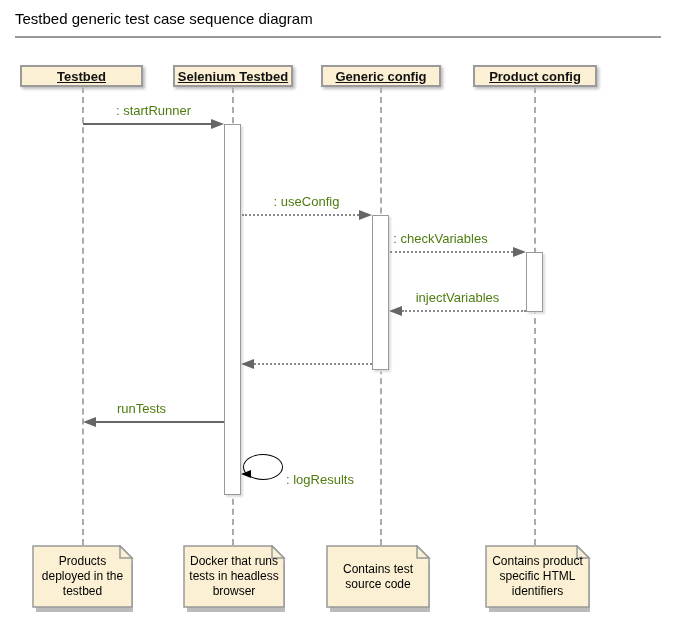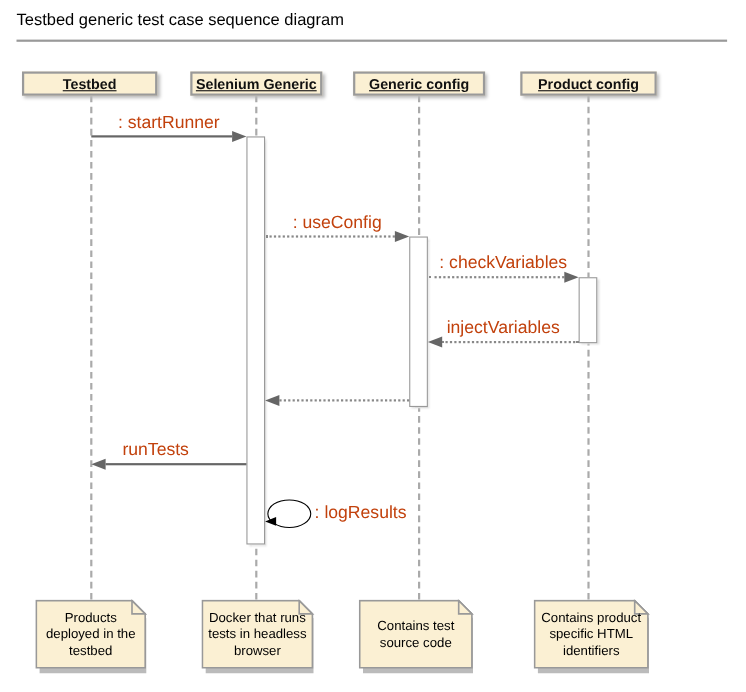--- a/index.html
+++ b/index.html
@@ -27,21 +27,21 @@
     position:absolute;width:17px;background:#fff;border:1.5px solid #999;
     box-sizing:border-box;z-index:2;box-shadow:2px 2px 2px #ddd;
   }
   .msg-line{position:absolute;height:0;z-index:3;}
   .msg-line.solid{border-top:2px solid #666;}
   .msg-line.dotted{border-top:2px dotted #888;}
   .head{position:absolute;width:0;height:0;z-index:3;}
   .head.right{border-left:13px solid #666;border-top:5px solid transparent;border-bottom:5px solid transparent;}
   .head.left{border-right:13px solid #666;border-top:5px solid transparent;border-bottom:5px solid transparent;}
   .msg-label{
-    position:absolute;font-size:16px;color:#c2410c;text-align:center;z-index:3;white-space:nowrap;
+    position:absolute;font-size:13px;color:#4d7c0f;text-align:center;z-index:3;white-space:nowrap;
   }
   .loop-ellipse{
     position:absolute;left:243px;top:454px;width:38px;height:24px;
     border:1.5px solid #000;border-radius:50%;z-index:3;background:transparent;
   }
   .loop-head{
     position:absolute;left:241px;top:470px;width:0;height:0;z-index:3;
     border-right:10px solid #000;border-top:4px solid transparent;border-bottom:4px solid transparent;
   }
   .note{position:absolute;top:545px;z-index:4;}
@@ -62,59 +62,59 @@
 
   <div class="lifeline" style="left:82px"></div>
   <div class="lifeline" style="left:232px"></div>
   <div class="lifeline" style="left:380px"></div>
   <div class="lifeline" style="left:534px"></div>
 
   <div class="participant" style="left:20px;width:123px">
       <span>Testbed</span>
     </div>
   <div class="participant" style="left:173px;width:120px">
-      <span>Selenium Generic</span>
+      <span>Selenium Testbed</span>
     </div>
   <div class="participant" style="left:321px;width:120px">
       <span>Generic config</span>
     </div>
   <div class="participant" style="left:473px;width:124px">
       <span>Product config</span>
     </div>
 
   <div class="activation" style="left:224px;top:124px;height:371px"></div>
   <div class="activation" style="left:372px;top:215px;height:155px"></div>
   <div class="activation" style="left:526px;top:252px;height:60px"></div>
 
   <div class="msg-label" style="left:83px;top:103px;width:141px">: startRunner</div>
   <div class="msg-line solid" style="left:83px;top:123px;width:128px"></div>
   <div class="head right" style="left:211px;top:119px"></div>
 
   <div class="msg-label" style="left:241px;top:194px;width:131px">: useConfig</div>
   <div class="msg-line dotted" style="left:242px;top:214px;width:117px"></div>
   <div class="head right" style="left:359px;top:210px"></div>
 
-  <div class="msg-label" style="left:389px;top:231px;width:137px">: checkVariables</div>
+  <div class="msg-label" style="left:372px;top:231px;width:137px">: checkVariables</div>
   <div class="msg-line dotted" style="left:390px;top:251px;width:123px"></div>
   <div class="head right" style="left:513px;top:247px"></div>
 
   <div class="msg-label" style="left:389px;top:290px;width:137px">injectVariables</div>
   <div class="msg-line dotted" style="left:402px;top:310px;width:124px"></div>
   <div class="head left" style="left:389px;top:306px"></div>
 
   <div class="msg-line dotted" style="left:254px;top:363px;width:118px"></div>
   <div class="head left" style="left:241px;top:359px"></div>
 
   <div class="msg-label" style="left:71px;top:401px;width:141px">runTests</div>
   <div class="msg-line solid" style="left:96px;top:421px;width:128px"></div>
   <div class="head left" style="left:83px;top:417px"></div>
 
   <div class="loop-ellipse"></div>
   <div class="loop-head"></div>
-  <div class="msg-label" style="left:286px;top:458px;text-align:right">: logResults</div>
+  <div class="msg-label" style="left:286px;top:472px;text-align:right">: logResults</div>
 
   <div class="note" style="left:32px;width:101px;height:63px">
     <svg width="106" height="68">
       <path d="M4,4 h84 l13,13 v50 h-97 z" fill="#bbbbbb" stroke="none"></path>
       <path d="M1,1 h87 l12,12 v49 h-99 z" fill="#FBF0D3" stroke="#999" stroke-width="1.5"></path>
       <path d="M88,1 v12 h12 z" fill="#FBF0D3" stroke="#999" stroke-width="1.5"></path>
     </svg>
     <div class="note-text" style="width:101px;height:63px">Products
 deployed in the
 testbed</div>

